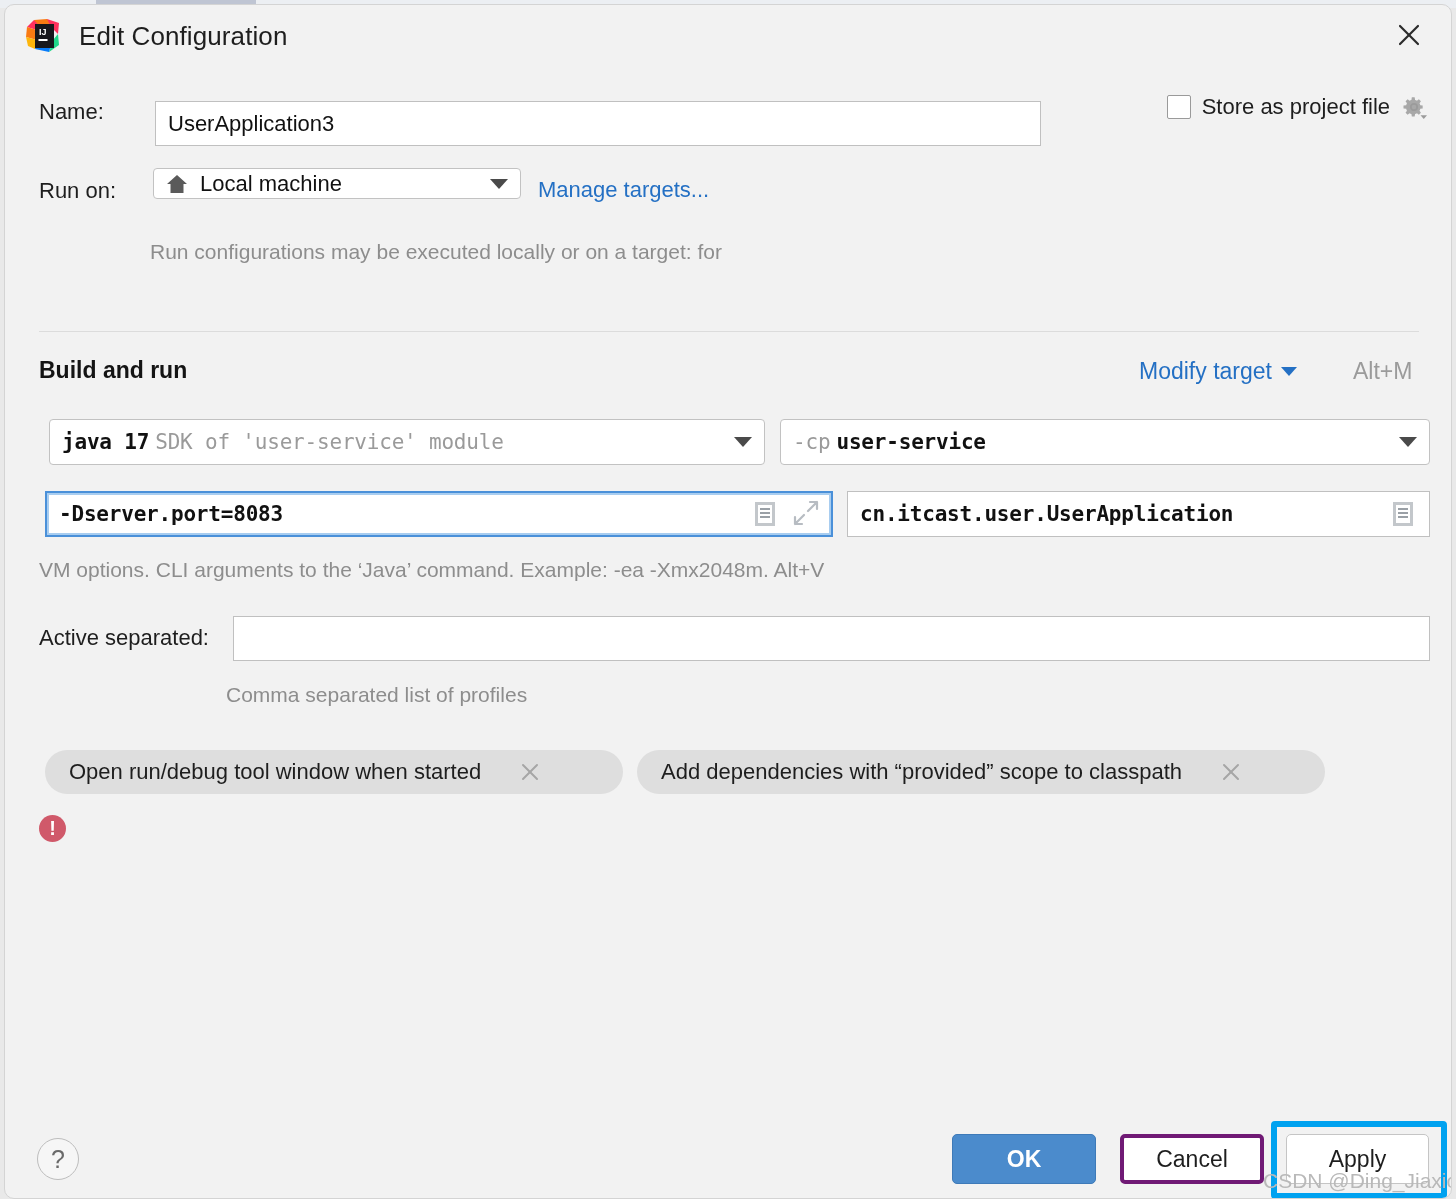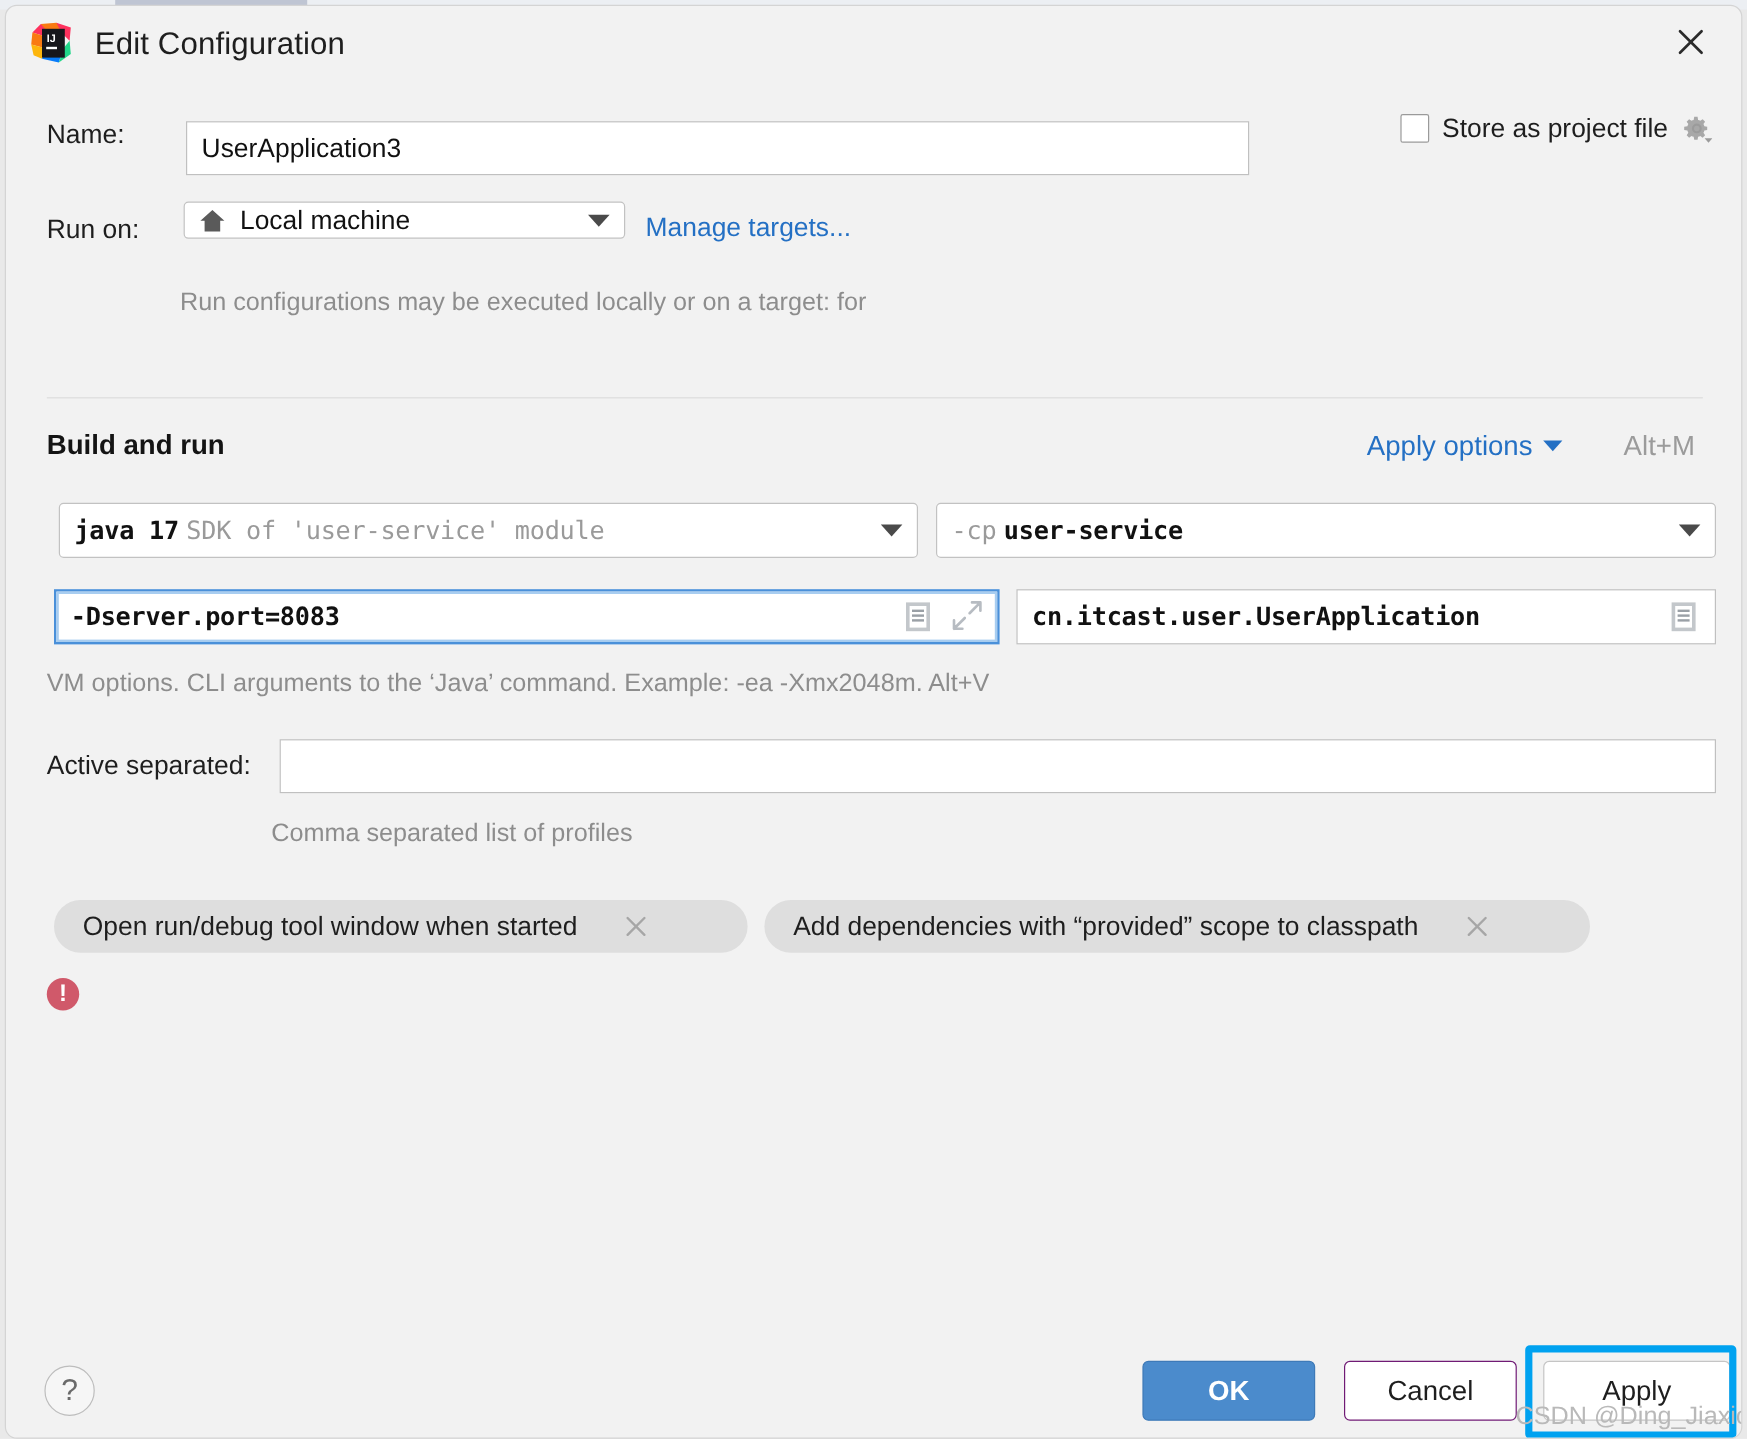--- a/index.html
+++ b/index.html
@@ -297,26 +297,26 @@
     width: 144px;
     background: #4b8bcc;
     border: 1px solid #3e7ab8;
     color: #ffffff;
     font-weight: bold;
   }
   #cancel-button {
     left: 1115px; top: 1129px;
     width: 144px;
     background: #ffffff;
-    border: 1px solid #701a75;
+    border: 4px solid #701a75;
     color: #1e1e1e;
   }
   #apply-button {
     left: 1281px; top: 1129px;
-    width: 156px;
+    width: 143px;
     background: #ffffff;
     border: 1px solid #c5c5c5;
     color: #1e1e1e;
   }
   
   #apply-highlight {
     position: absolute;
     left: 1266px; top: 1116px;
     width: 176px; height: 78px;
     border: 6px solid #00a2f0;
@@ -396,21 +396,21 @@
     <span class="caret"></span>
   </div>
   <div class="link" style="left:533px; top:172px;">Manage targets...</div>
 
   <div class="hint" style="left:145px; top:235px;">Run configurations may be executed locally or on a target: for</div>
 
   <div id="section-divider"></div>
 
   <div id="build-and-run-header">Build and run</div>
   <div id="modify-options">
-    <span>Apply options</span>
+    <span>Modify target</span>
     <span id="modify-options-caret"></span>
   </div>
   <div id="modify-options-shortcut">Alt+M</div>
 
   <div class="combo" style="left:44px; top:414px; width:716px; height:46px;">
     <span class="combo-text">
       <span class="mono" style="font-weight:bold;color:#111;">java 17</span><span>&nbsp;</span><span class="mono mono-dim">SDK of 'user-service' module</span>
     </span>
     <span class="caret"></span>
   </div>

